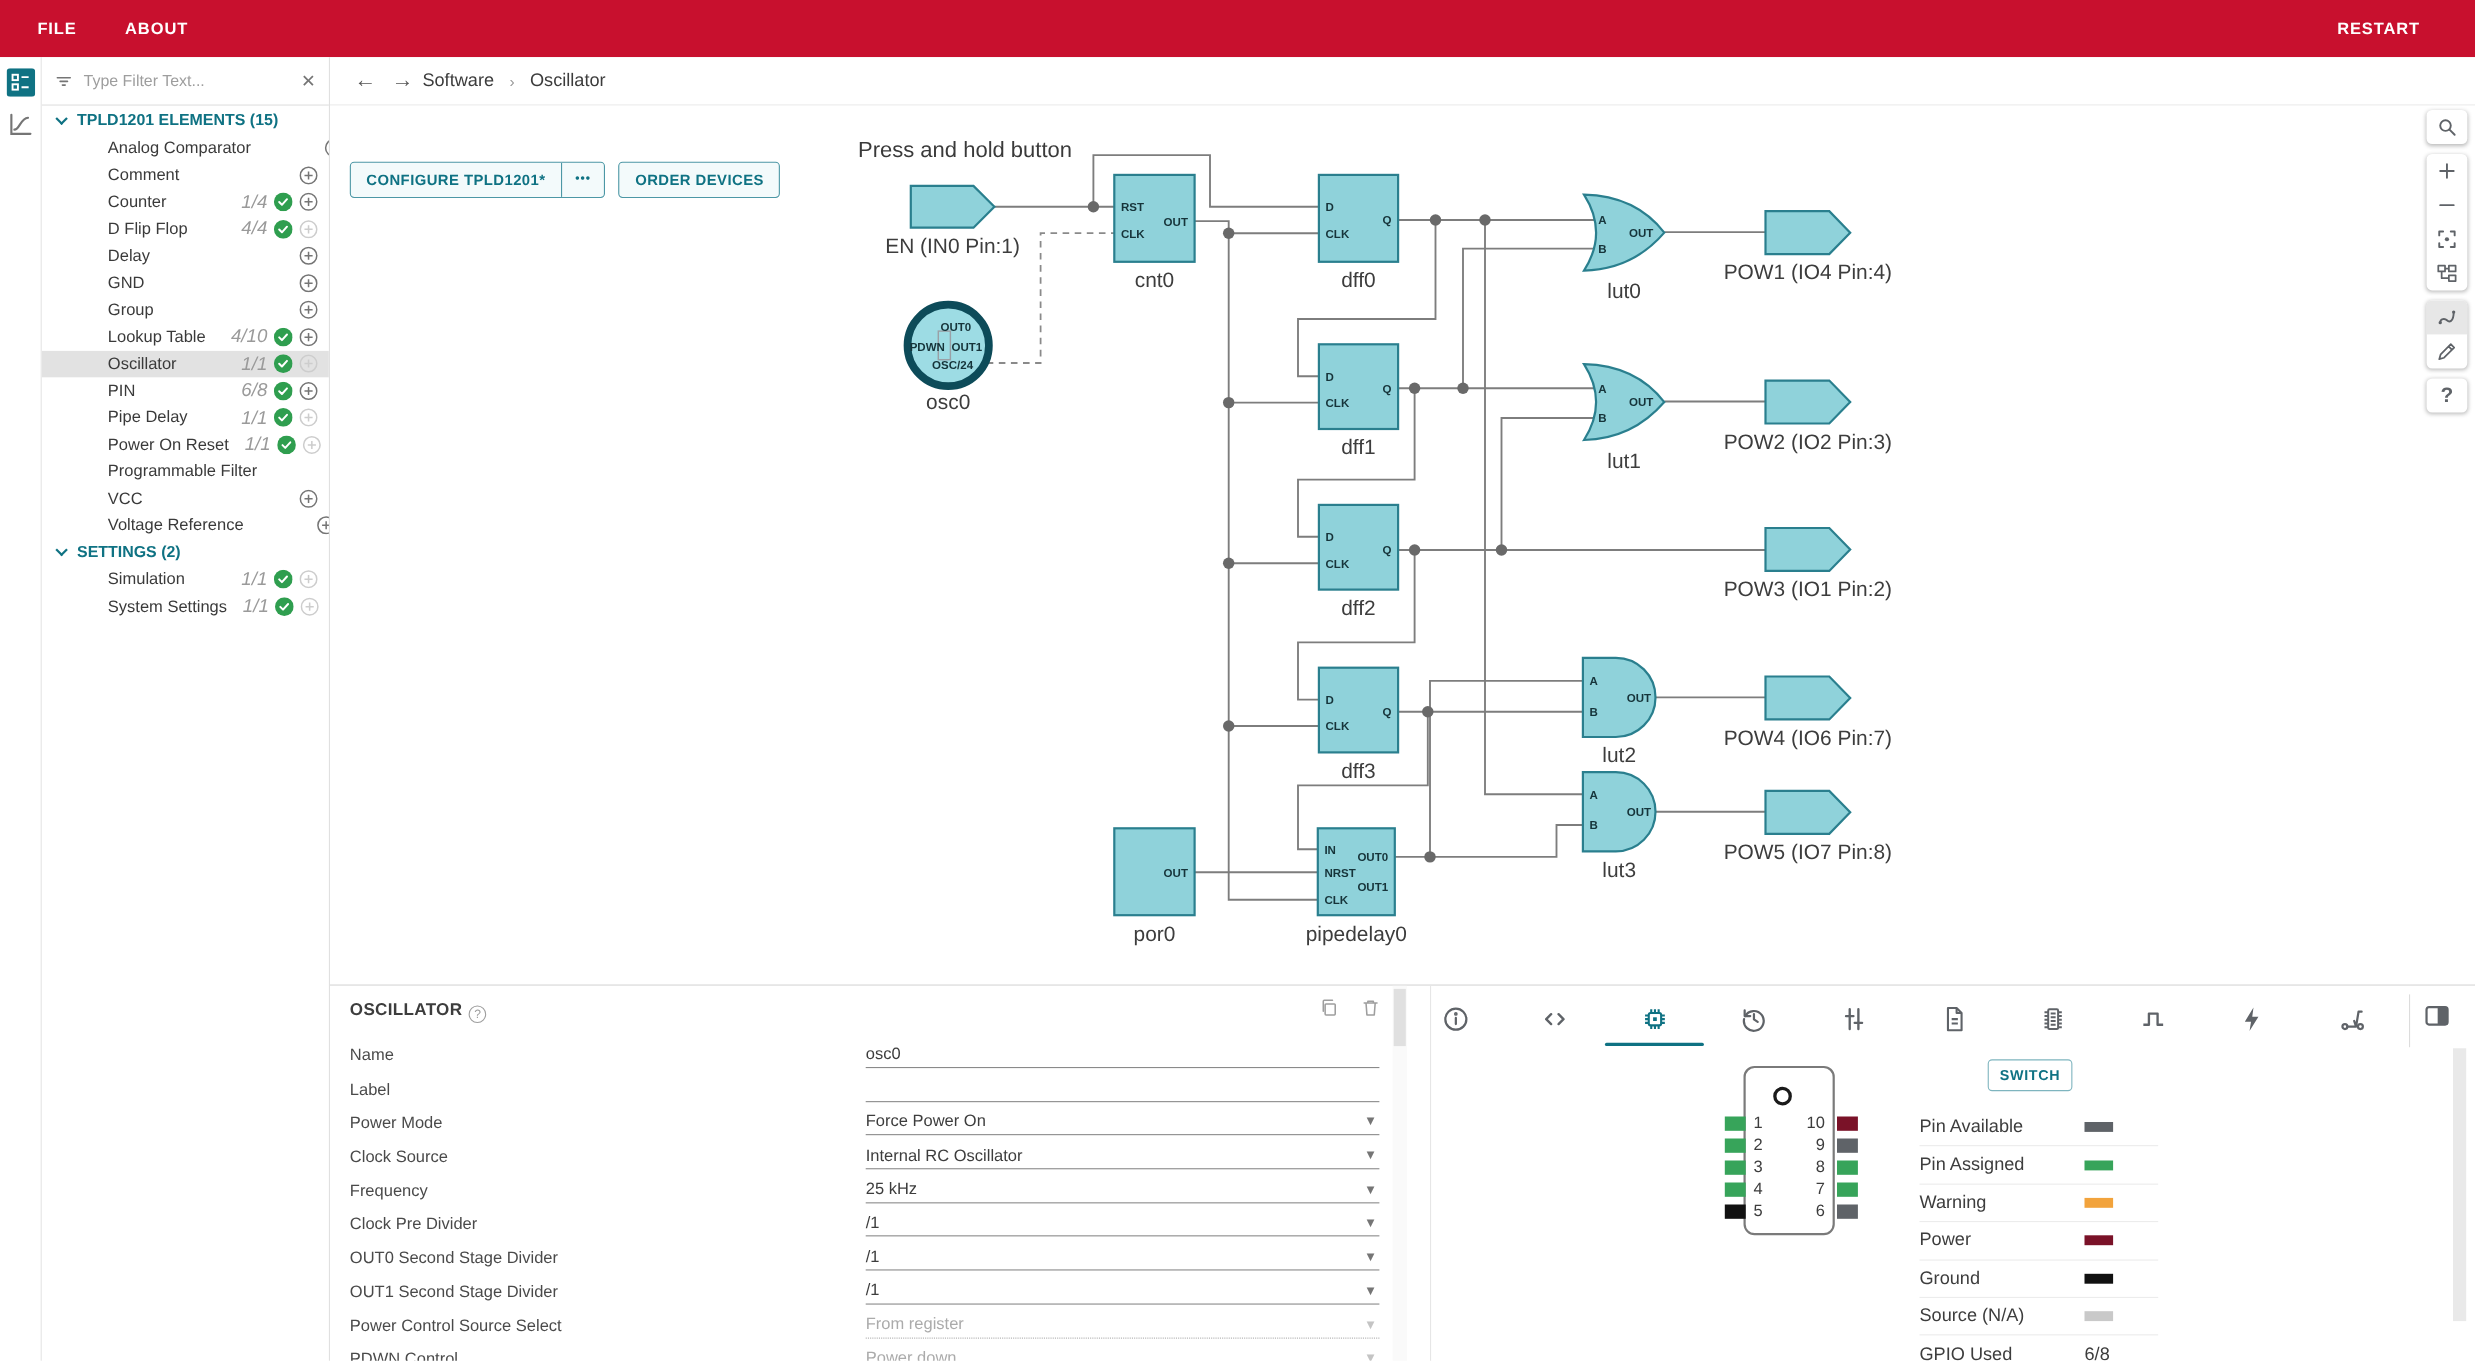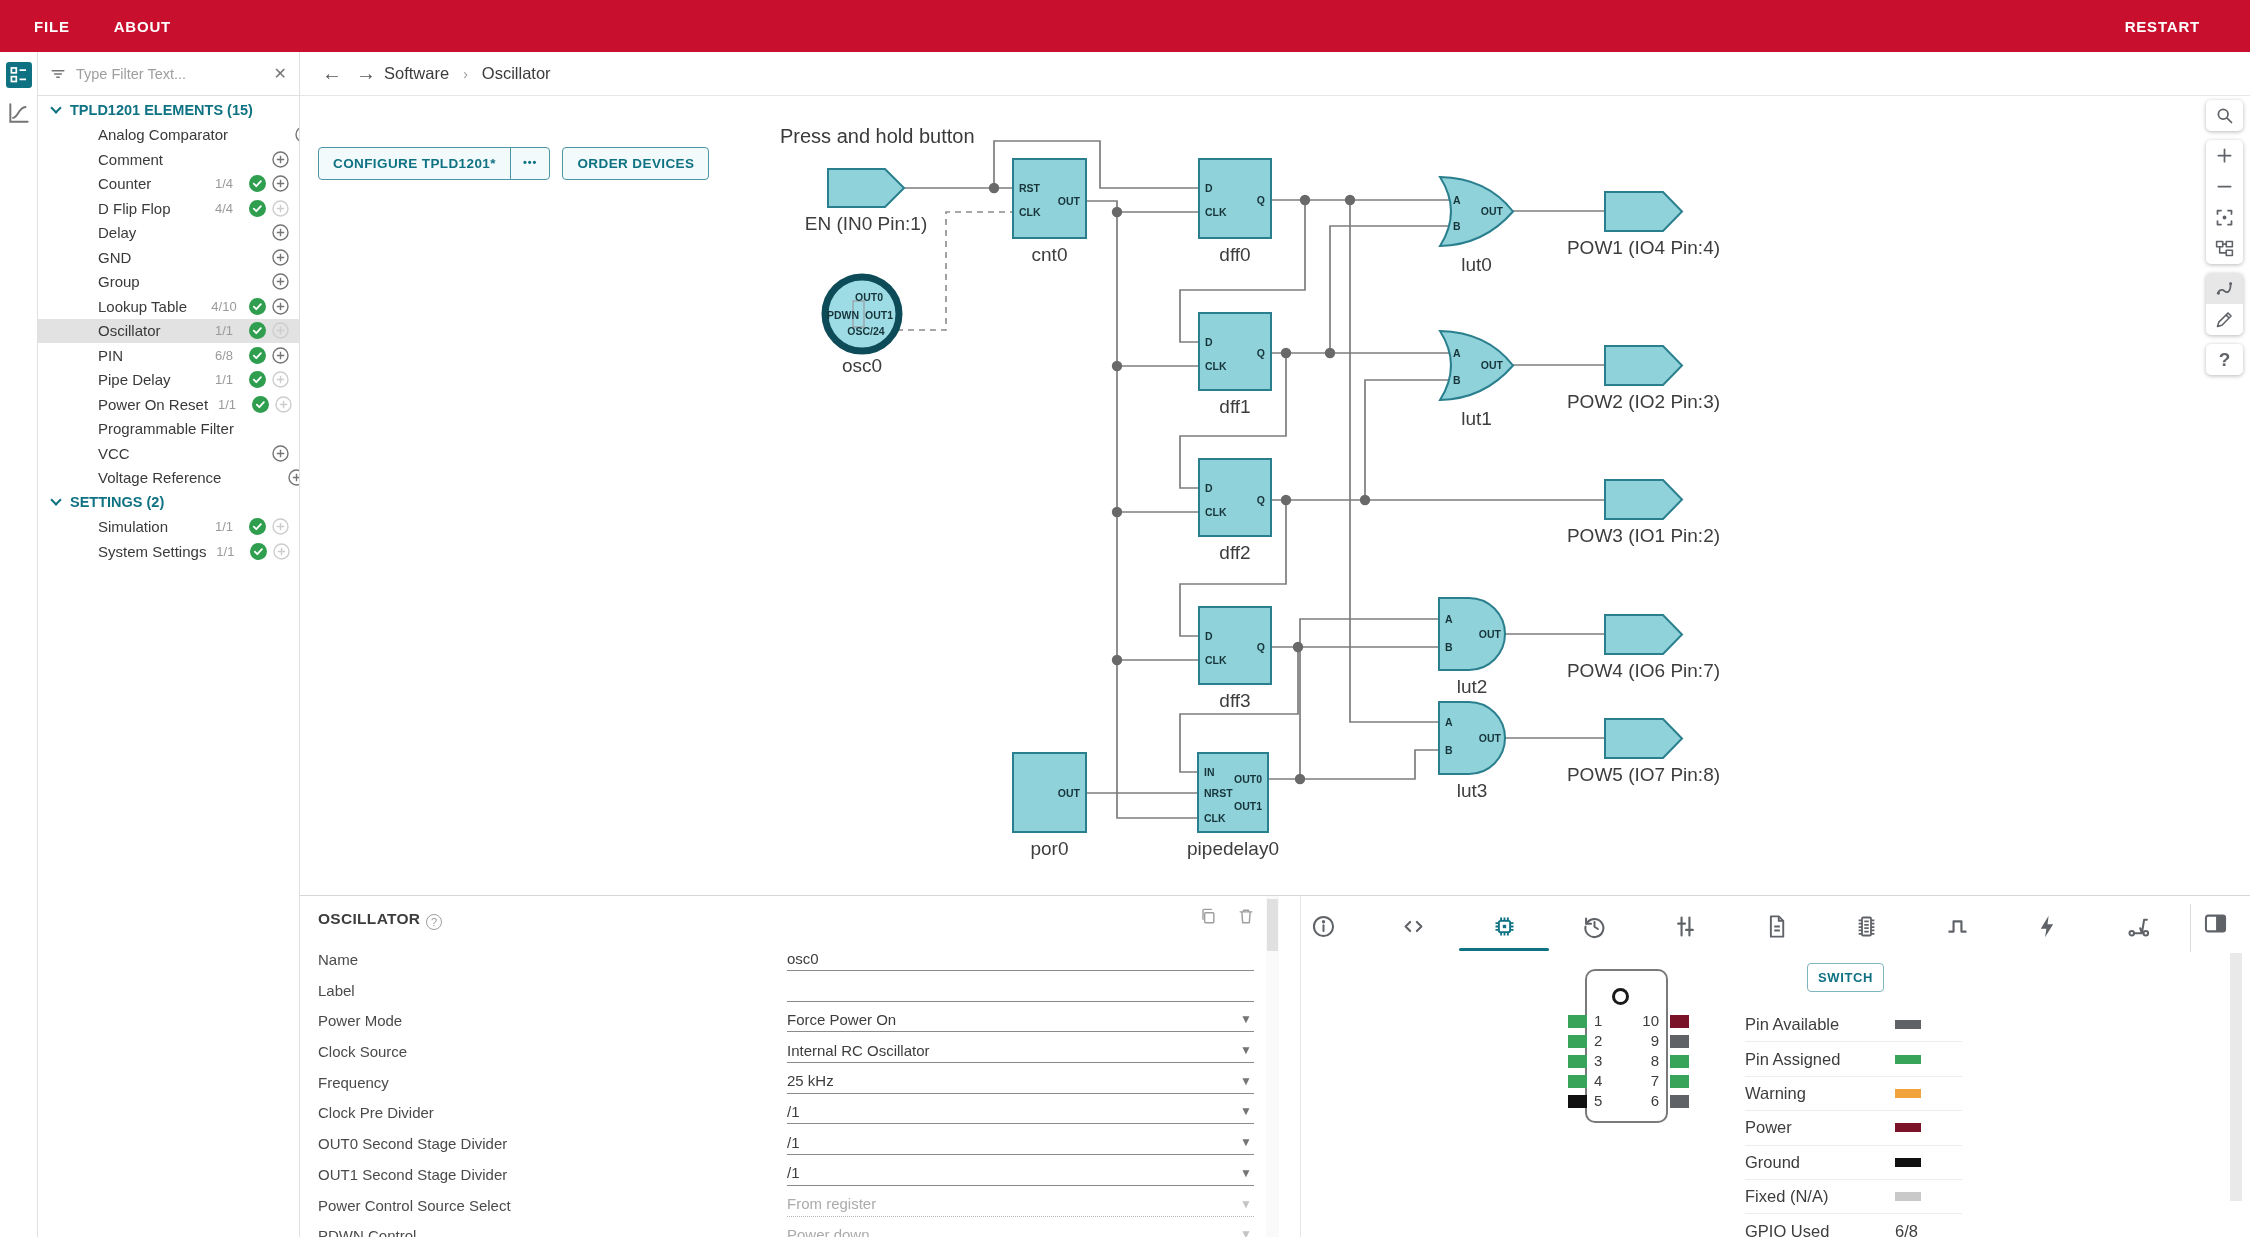--- a/index.html
+++ b/index.html
@@ -23,21 +23,21 @@
   .filter-ic svg { width:100%; height:100%; }
   .filter-input { flex:1; border:none; outline:none; font-size:14.5px; color:#444; margin-left:8px; min-width:0; }
   .filter-input::placeholder { color:#9e9e9e; }
   .filter-x { color:#757575; font-size:16px; margin:0 12px 0 4px; cursor:pointer; }
   .tree { position:absolute; left:0; top:44px; right:0; bottom:0; overflow:hidden; padding-top:2px; }
   .trow { position:relative; height:24.5px; display:flex; align-items:center; cursor:pointer; }
   .trow.selected { background:#e2e2e2; }
   .chev { width:8px; height:8px; border-left:2px solid #0f7283; border-bottom:2px solid #0f7283; transform:rotate(-45deg); margin-left:14px; margin-top:-4px; }
   .hlabel { color:#0f7283; font-weight:bold; font-size:14.5px; margin-left:10px; }
   .ilabel { color:#3a3a3a; font-size:15px; margin-left:60px; flex:1; white-space:nowrap; }
-  .count { color:#9a9a9a; font-size:13px; width:38px; text-align:center; flex:0 0 auto; }
+  .count { color:#9a9a9a; font-size:17px; width:38px; text-align:right; flex:0 0 auto;font-style:italic; }
   .badge { width:17px; height:17px; margin-left:6px; flex:0 0 auto; }
   .badge svg { width:100%; height:100%; display:block; }
   .plusbtn { width:17px; height:17px; margin:0 10px 0 6px; color:#757575; flex:0 0 auto; cursor:pointer; }
   .plusbtn.disabled { color:#cdcdcd; }
   .plusbtn svg { width:100%; height:100%; display:block; }
 
   
   .crumbbar { position:absolute; left:300px; top:52px; width:1950px; height:44px; background:#fff; border-bottom:1px solid #e6e6e6; display:flex; align-items:center; }
   .nav-arrow { font-size:20px; color:#555; margin-left:22px; cursor:pointer; }
   .crumb { font-size:16.5px; color:#3c3c3c; margin-left:8px; cursor:pointer; }
@@ -811,21 +811,21 @@
         </div>
         <div class="lrow">
           <span class="llabel">Power</span>
           <span class="lswatch" style="background:#7a1228"></span>
         </div>
         <div class="lrow">
           <span class="llabel">Ground</span>
           <span class="lswatch" style="background:#111111"></span>
         </div>
         <div class="lrow">
-          <span class="llabel">Fixed (N/A)</span>
+          <span class="llabel">Source (N/A)</span>
           <span class="lswatch" style="background:#c9c9c9"></span>
         </div>
         <div class="lrow">
           <span class="llabel">GPIO Used</span>
           <span class="lvalue">6/8</span>
         </div>
       </div>
     <div class="rp-scroll">
         <div class="rp-thumb"></div>
       </div>

